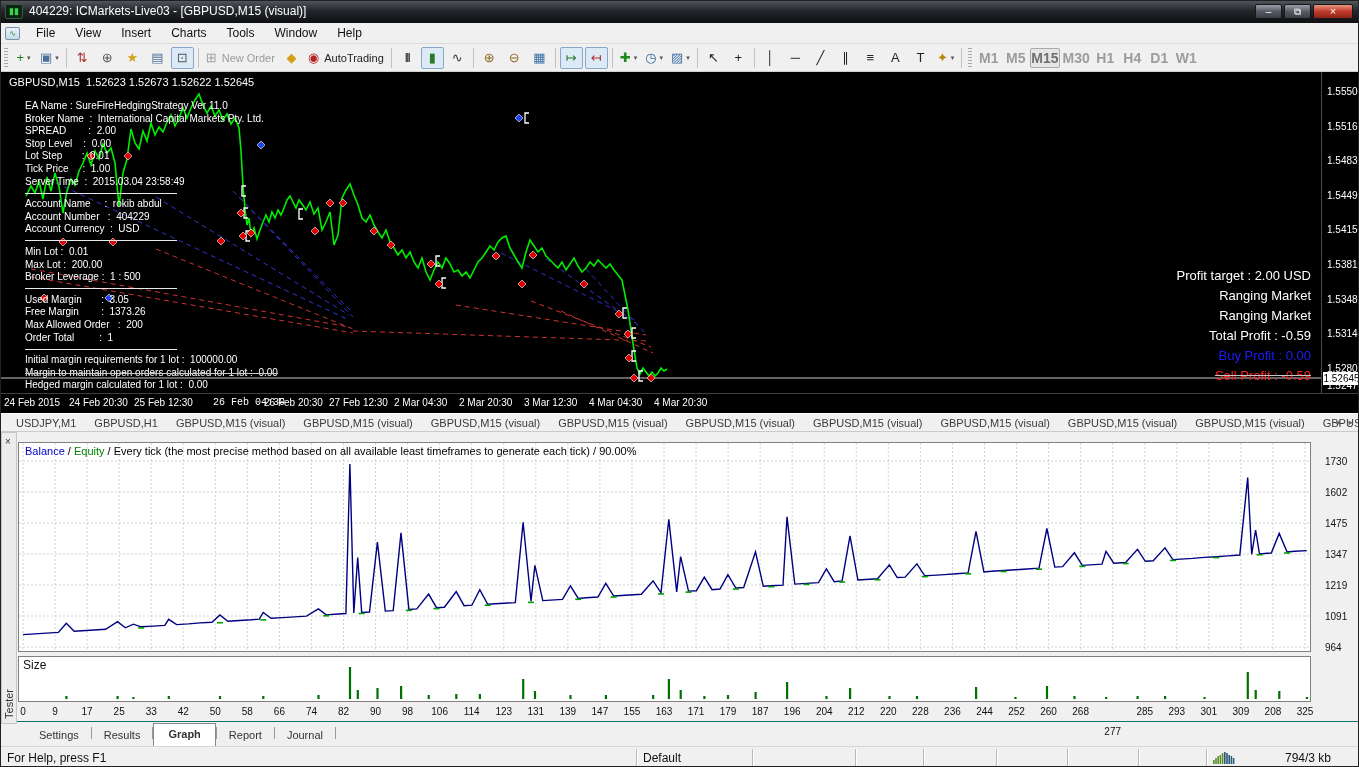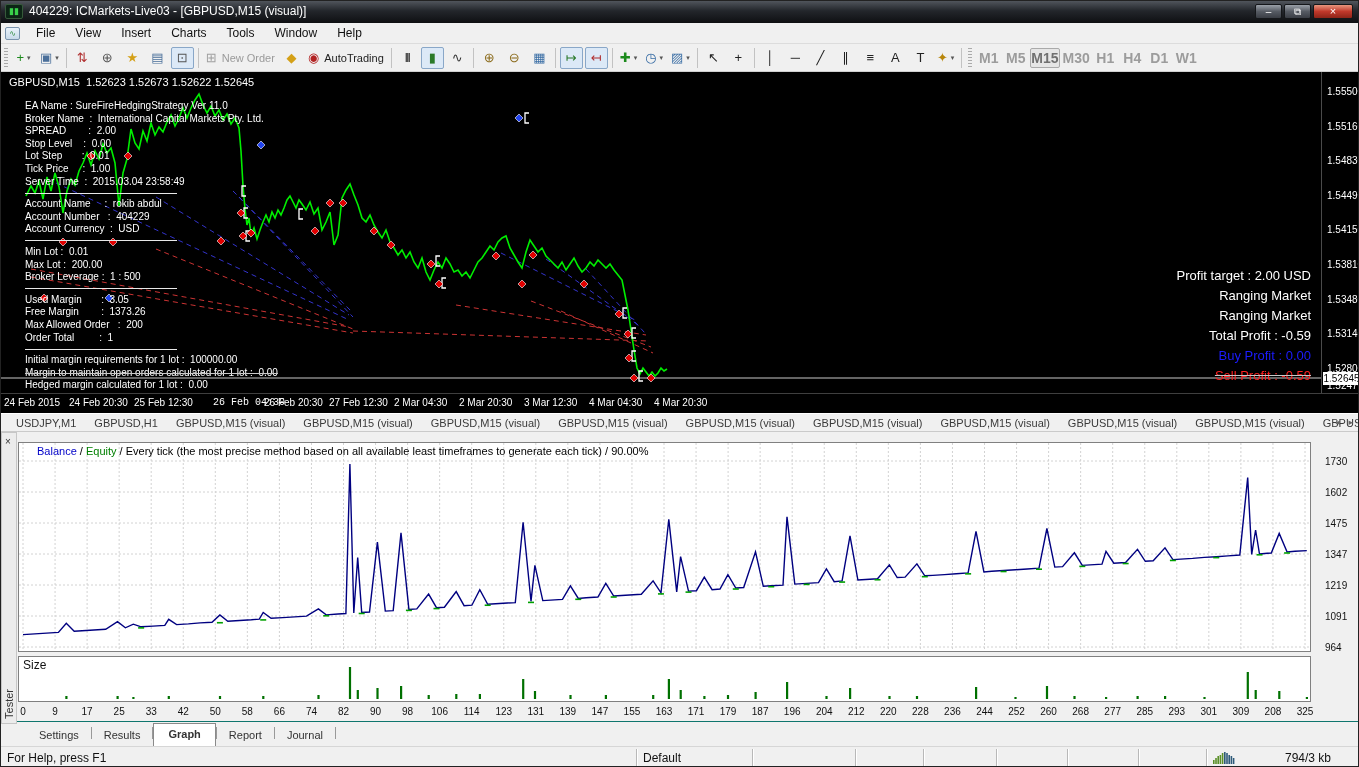--- a/index.html
+++ b/index.html
@@ -66,21 +66,21 @@
   .wtab-arrows { position:absolute; right:2px; top:3px; font-size:9px; color:#666; letter-spacing:3px; }
   
   .tester { position:absolute; top:431px; left:0; width:1359px; height:314px; background:#f0f0f0; }
   .tester-strip { position:absolute; left:0; top:0; width:16px; height:292px; background:#ececec;
     border:1px solid #c6c6c6; }
   .tester-close { position:absolute; left:3px; top:4px; font-size:10px; color:#333; line-height:10px; cursor:default; }
   .tester-vlabel { position:absolute; left:1px; bottom:4px; writing-mode:vertical-rl; transform:rotate(180deg);
     font-size:11px; color:#333; }
   .graph-box { position:absolute; left:17px; top:10px; width:1293px; height:210px; background:#fff;
     border:1px solid #808080; }
-  .graph-header { position:absolute; left:18px; top:2px; font-size:11px; white-space:nowrap; z-index:3; }
+  .graph-header { position:absolute; left:6px; top:2px; font-size:11px; white-space:nowrap; z-index:3; }
   .size-box { position:absolute; left:17px; top:224px; width:1293px; height:46px; background:#fff;
     border:1px solid #808080; }
   .size-label { position:absolute; left:4px; top:1px; font-size:12px; color:#111; z-index:3; }
   .ty-label { position:absolute; left:1324px; font-size:10px; color:#111; }
   .tx-label { position:absolute; top:274px; font-size:10px; color:#111; transform:translateX(-50%); }
   .tester-tabs { position:absolute; left:16px; right:0; top:289px; height:25px; border-top:1px solid #0f766e;
     display:flex; align-items:flex-end; padding-left:10px; }
   .ttab { font-size:11px; color:#333; padding:4px 12px 5px; cursor:default; }
   .ttab.active { background:#fff; border:1px solid #8a8a8a; border-bottom:none; font-weight:bold;
     padding:4px 14px 7px; position:relative; top:1px; }
@@ -538,21 +538,21 @@
         <div class="tx-label" style="left: 791.2px;">196</div>
         <div class="tx-label" style="left: 823.25px;">204</div>
         <div class="tx-label" style="left: 855.3px;">212</div>
         <div class="tx-label" style="left: 887.35px;">220</div>
         <div class="tx-label" style="left: 919.4px;">228</div>
         <div class="tx-label" style="left: 951.45px;">236</div>
         <div class="tx-label" style="left: 983.5px;">244</div>
         <div class="tx-label" style="left: 1015.55px;">252</div>
         <div class="tx-label" style="left: 1047.6px;">260</div>
         <div class="tx-label" style="left: 1079.65px;">268</div>
-        <div class="tx-label" style="left: 1111.7px;">277</div>
+        <div class="tx-label" style="left: 1111.7px; margin-top: 20px;">277</div>
         <div class="tx-label" style="left: 1143.75px;">285</div>
         <div class="tx-label" style="left: 1175.8px;">293</div>
         <div class="tx-label" style="left: 1207.85px;">301</div>
         <div class="tx-label" style="left: 1239.9px;">309</div>
         <div class="tx-label" style="left: 1271.95px;">208</div>
         <div class="tx-label" style="left: 1304px;">325</div>
       </div>
     <div class="tester-tabs" id="tester-tabs">
         <div class="ttab">Settings</div>
         <div class="ttab-sep"></div>

